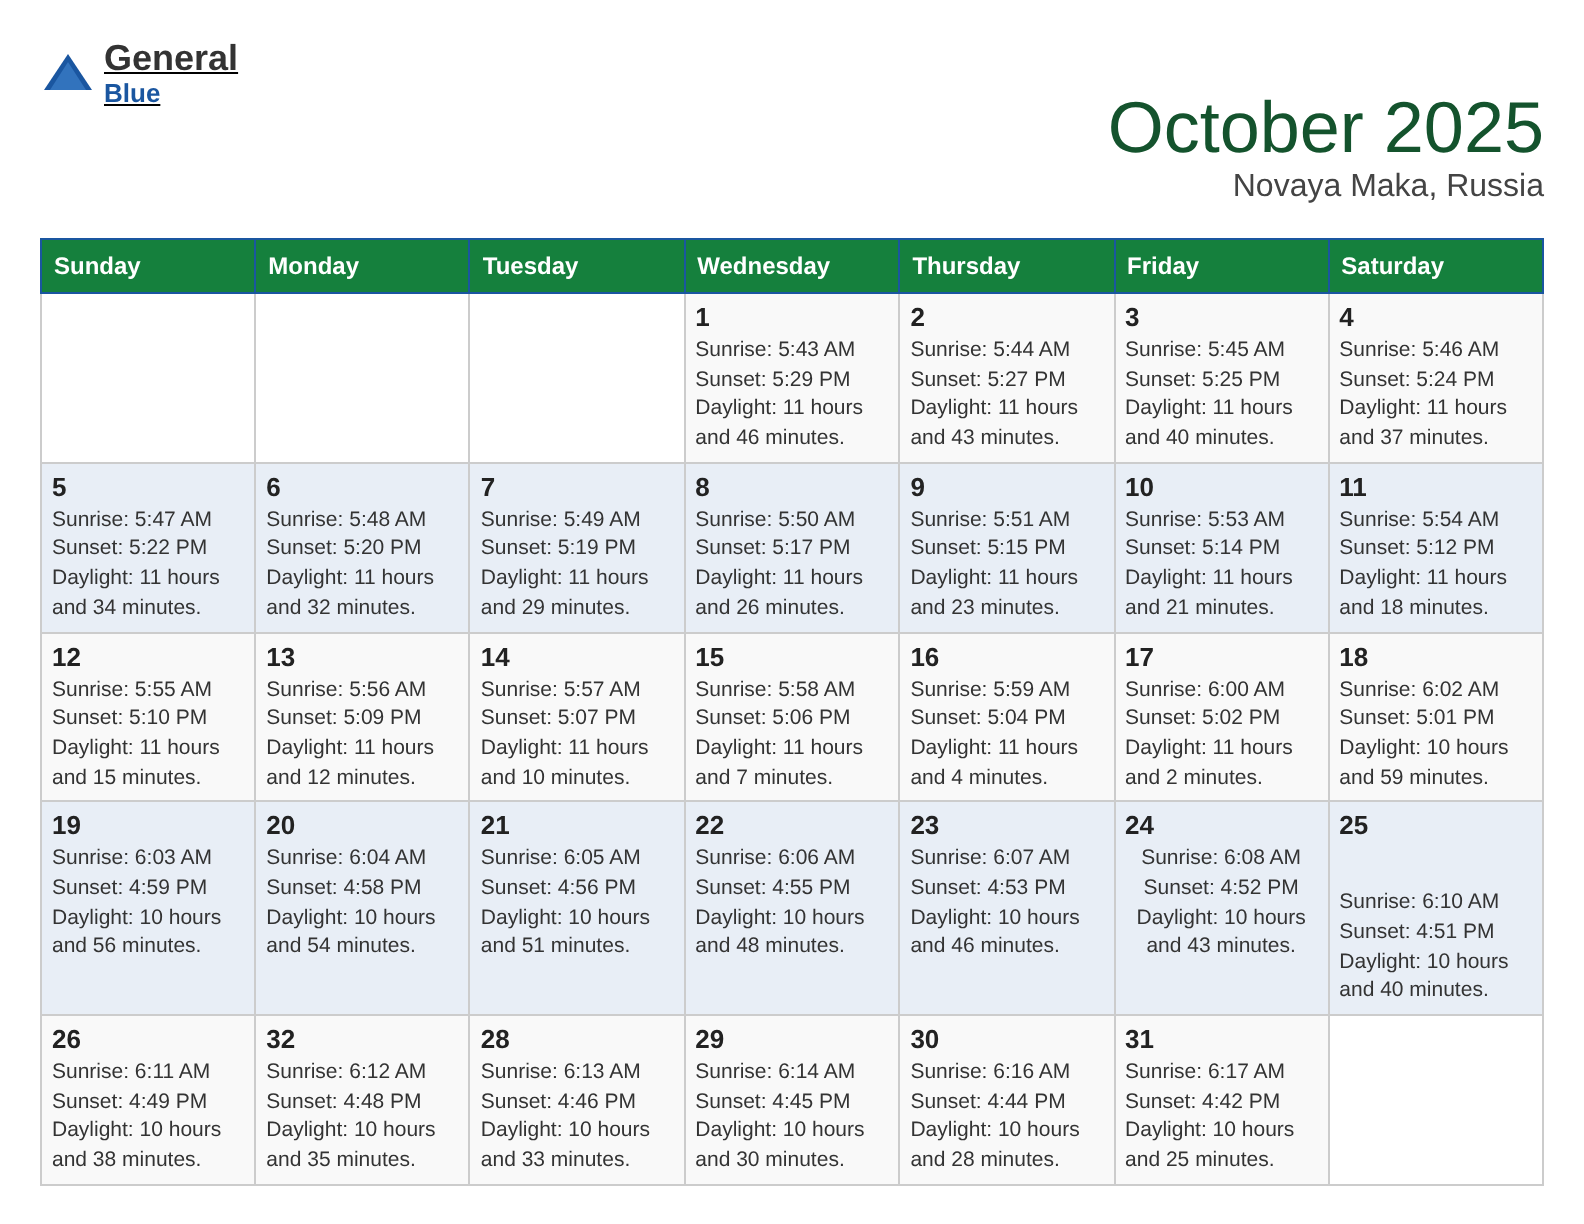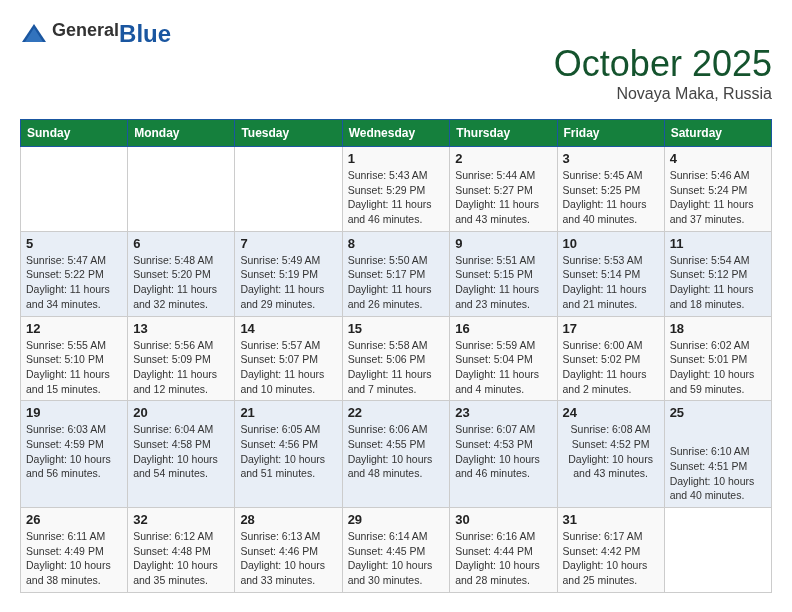--- a/index.html
+++ b/index.html
@@ -15,29 +15,31 @@
       justify-content: space-between;
       align-items: flex-start;
       margin-bottom: 16px;
     }
     .logo {
       display: flex;
       align-items: center;
     }
     .logo-text {
       display: flex;
+      flex-direction: column;
       line-height: 1.1;
+      text-decoration: underline;
     }
     .logo-general {
       font-size: 18px;
       font-weight: bold;
       color: #333;
     }
     .logo-blue {
-      font-size: 24px;
+      font-size: 13px;
       font-weight: bold;
       color: #1a56a0;
     }
     .logo-icon {
       width: 28px;
       height: 28px;
       margin-right: 4px;
     }
     .title-block {
       text-align: right;

